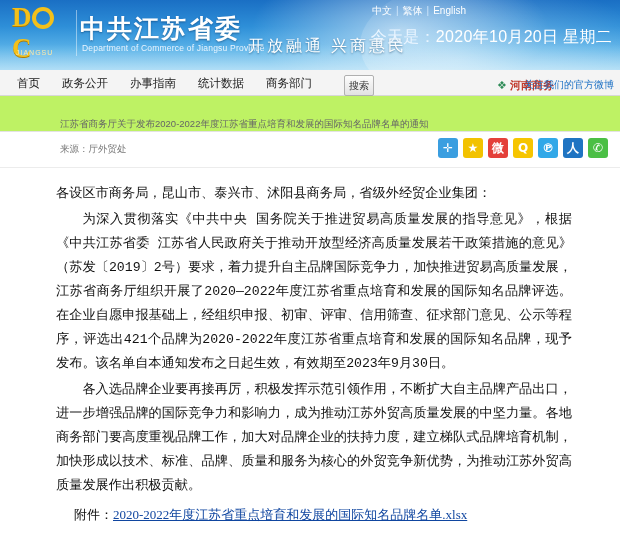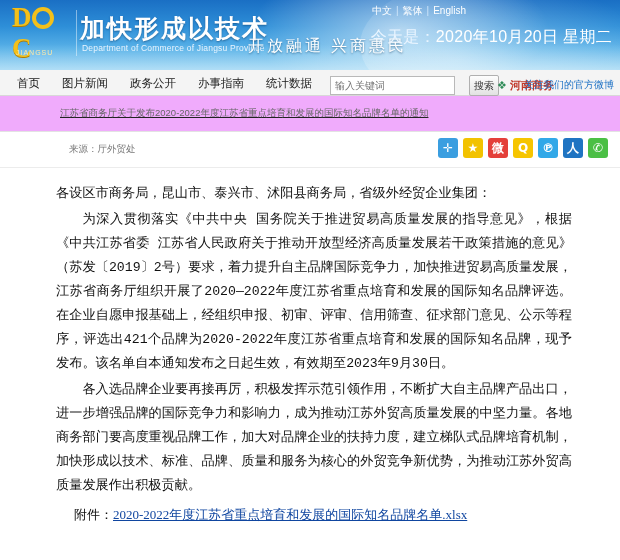--- a/index.html
+++ b/index.html
@@ -115,33 +115,32 @@
   }
   .nav-right .g { color:#2e8b57; }
   .follow {
     position:absolute; right:6px; top:0; line-height:30px;
     font-size:10px; color:#1a6fc4;
   }
 
   
   .title-strip {
     height:36px; border-bottom:1px solid #e3e3e3;
-    display:flex; align-items:center; padding-left:60px;
-    background:#f0abfc;
-    text-decoration:underline;
+    display:flex; align-items:flex-end; padding-left:60px;
+    background:#bef264;
   }
   .title-strip .txt { font-size:9.5px; color:#666; }
 
   
   .meta-row {
     position:relative; height:36px; border-bottom:1px solid #ececec;
     background:#fff;
   }
   .meta-src {
-    position:absolute; left:69px; top:11px; font-size:9.5px; color:#777;
+    position:absolute; left:60px; top:11px; font-size:9.5px; color:#777;
   }
   .share {
     position:absolute; right:12px; top:6px;
     display:flex; gap:5px; align-items:center;
   }
   .share .ic {
     width:20px; height:20px; border-radius:3px;
     display:flex; align-items:center; justify-content:center;
     color:#fff; font-size:12px; font-weight:bold; cursor:pointer;
     font-family:"DejaVu Sans", sans-serif;
@@ -179,45 +178,43 @@
   <div class="banner">
     <div class="sky-glow"></div>
     <div class="arc"></div>
     <div class="wave"></div>
 
     <div class="logo">
       <span class="doc">D<span class="o"></span>C</span>
       <span class="sub">JIANGSU</span>
     </div>
     <div class="org-divider"></div>
-    <div class="org-cn">加快形成以技术</div>
+    <div class="org-cn">中共江苏省委</div>
     <div class="org-en">Department of Commerce of Jiangsu Province</div>
     <div class="slogan">开放融通 兴商惠民</div>
 
     <div class="top-links">
       <a href="#">中文</a><span class="sep">|</span><a href="#">繁体</a><span class="sep">|</span><a href="#">English</a>
     </div>
 
     <div class="date-line">
       <span class="lbl">今天是：</span><span>2020年10月20日 星期二</span>
     </div>
   </div>
 
   <div class="navbar">
     <div class="nav-items">
       <div class="nav-item">首页</div>
-      <div class="nav-item">图片新闻</div>
       <div class="nav-item">政务公开</div>
       <div class="nav-item">办事指南</div>
       <div class="nav-item">统计数据</div>
       <div class="nav-item">商务部门</div>
     </div>
 
     <div class="searchbox">
-      <input type="text" placeholder="输入关键词" style="">
       <div class="btn">搜索</div>
     </div>
 
     <div class="nav-right">
       <span class="g">❖</span>
       <span>河南商务</span>
     </div>
 
     <div class="follow">关注我们的官方微博</div>
   </div>

